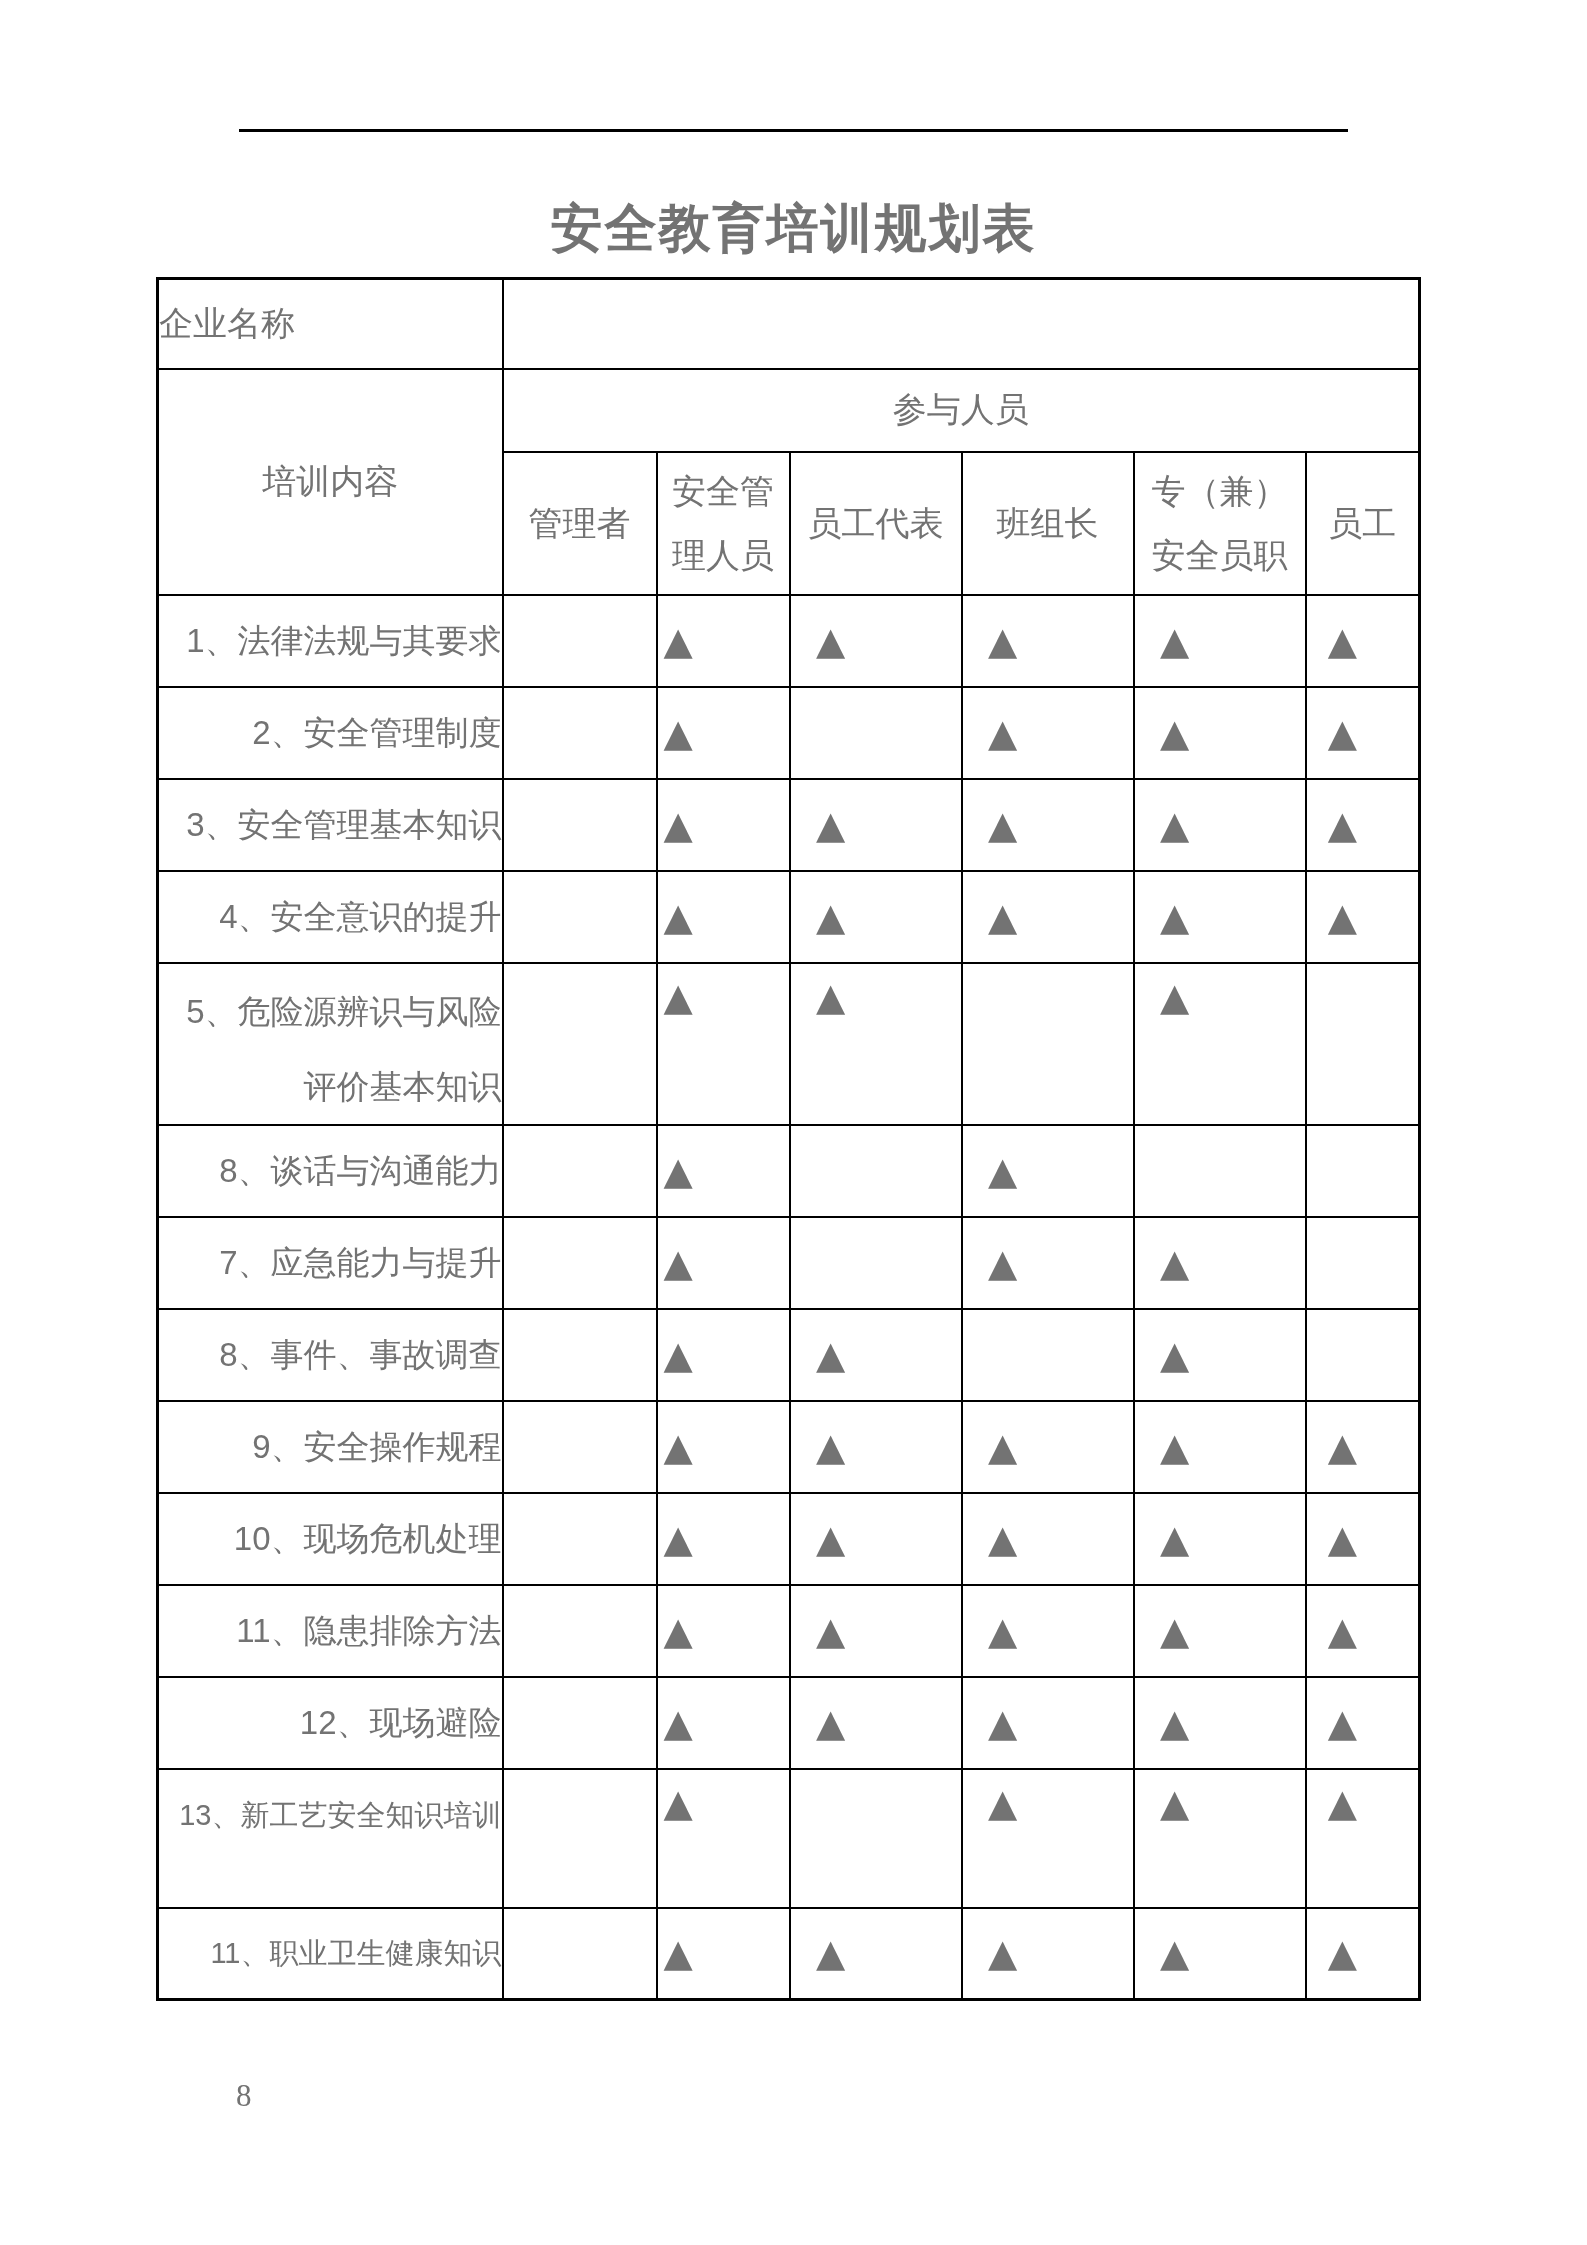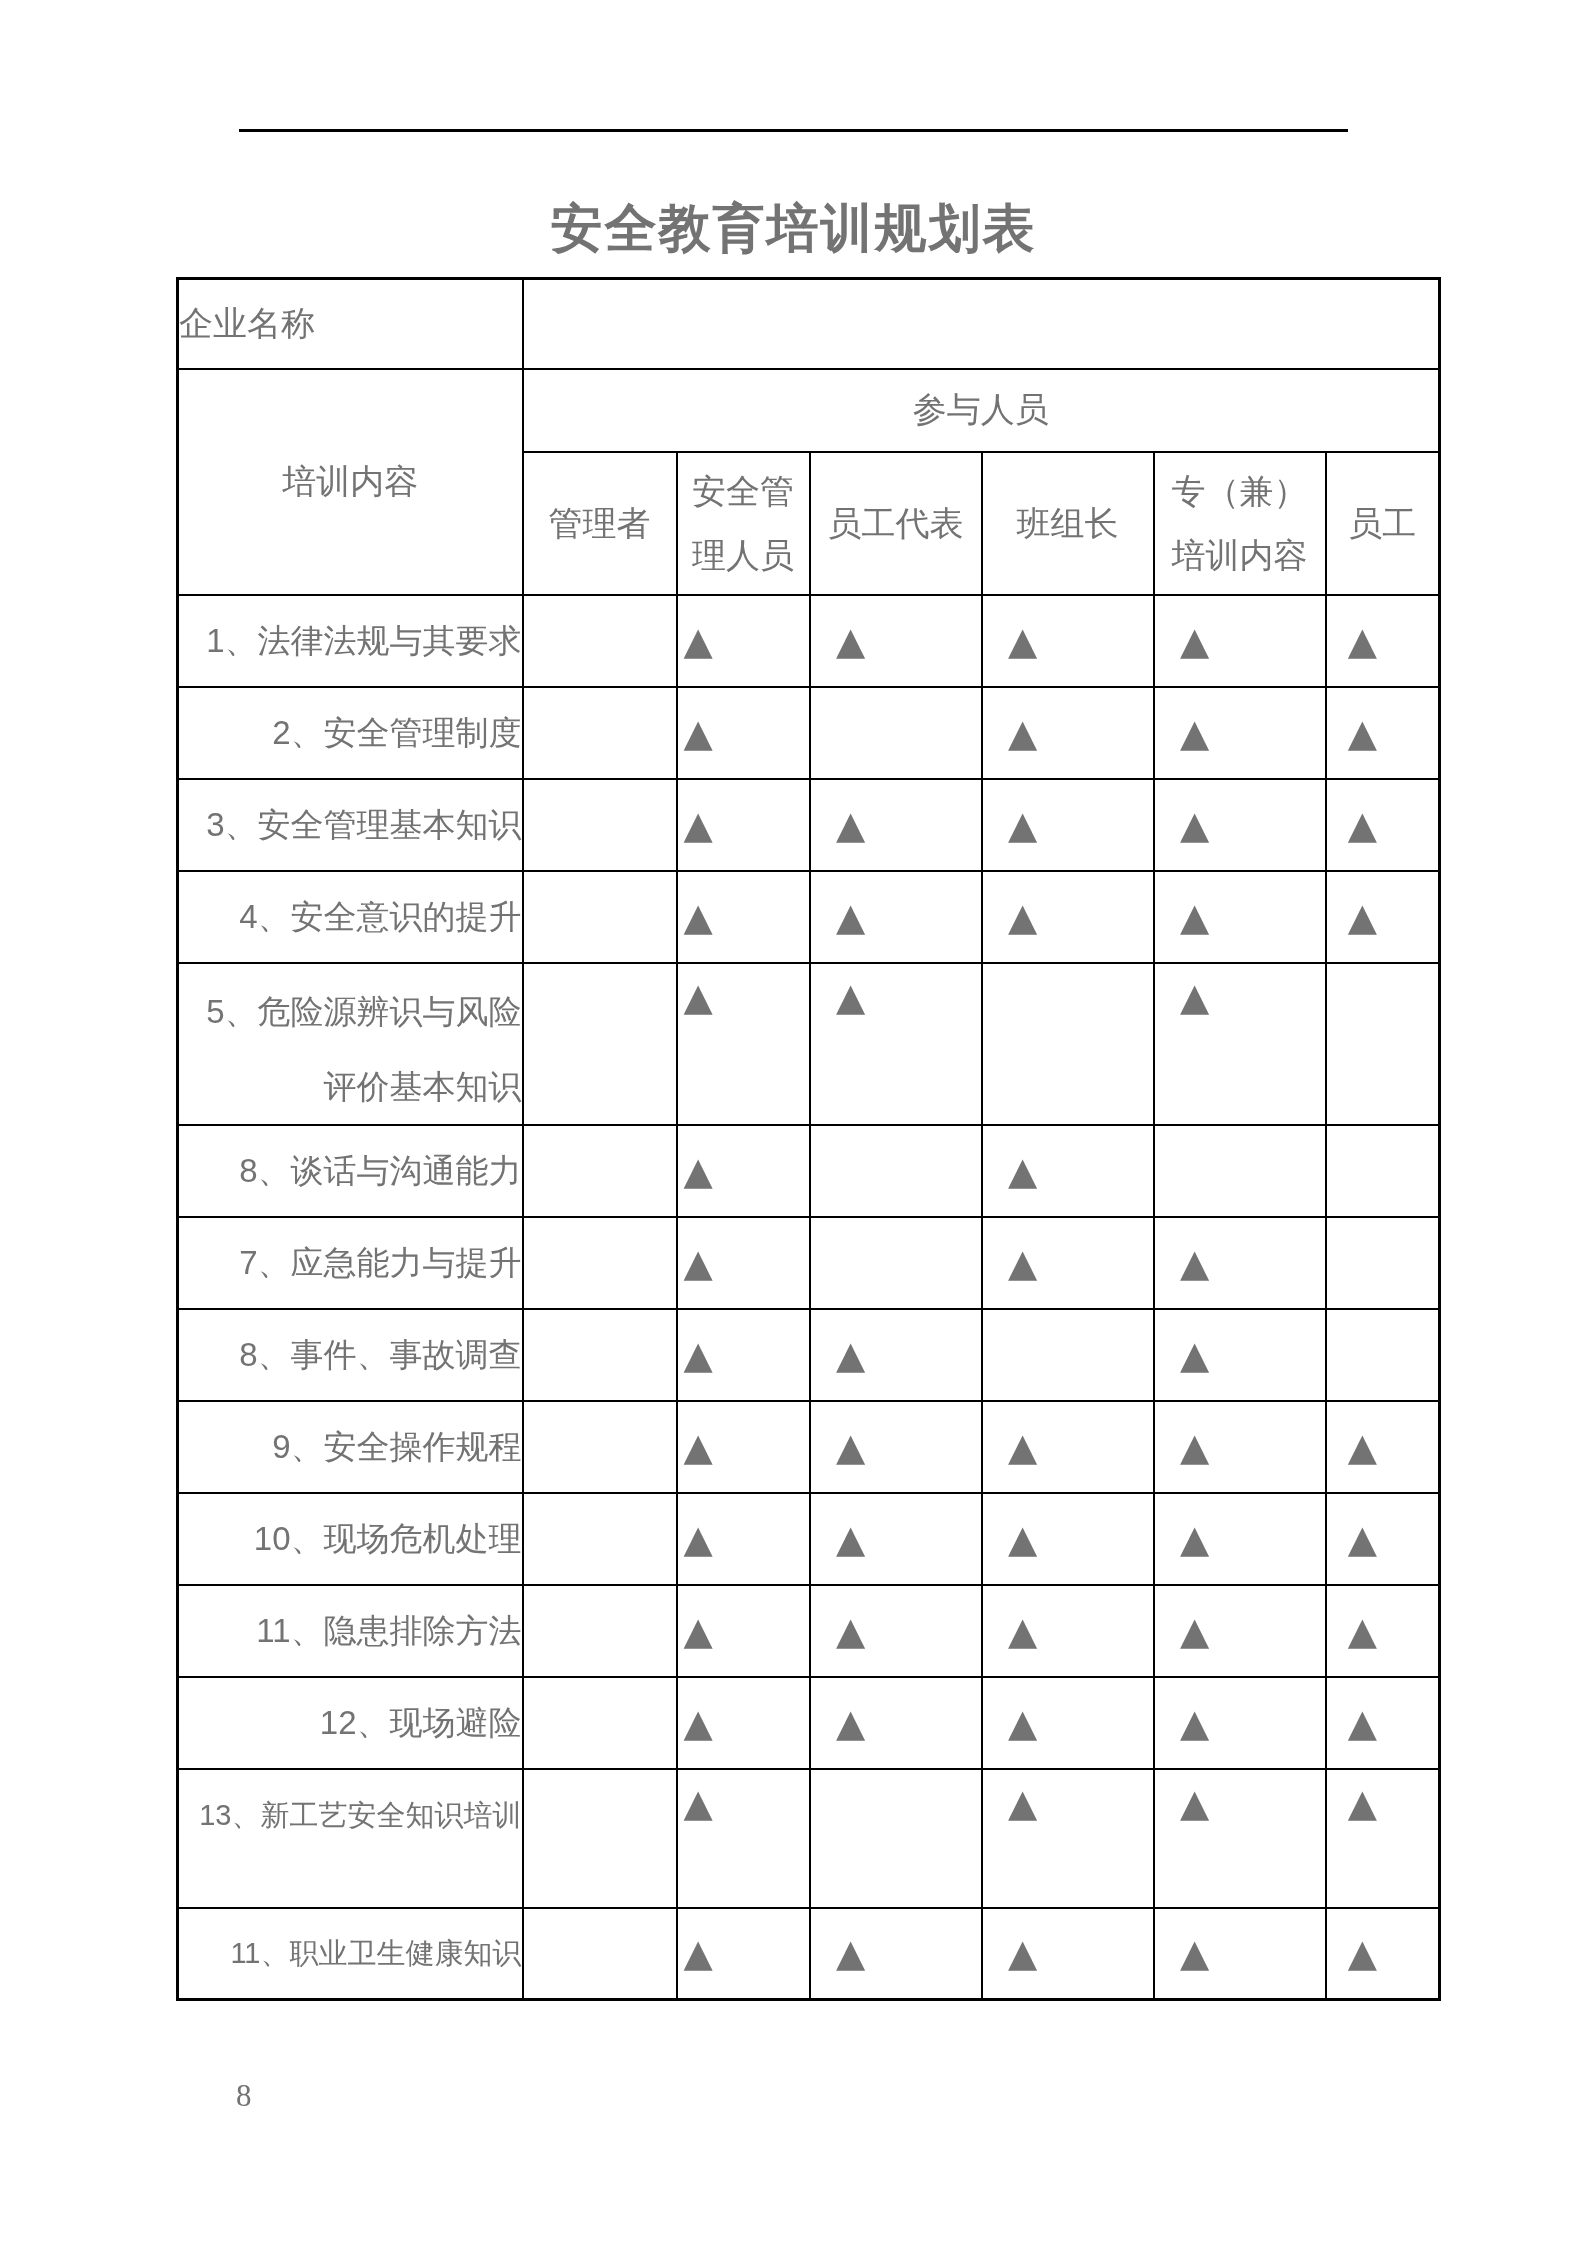--- a/index.html
+++ b/index.html
@@ -23,21 +23,21 @@
     left:0;top:198px;
     width:100%;
     text-align:center;
     font-size:52px;
     font-weight:bold;
     letter-spacing:2px;
     line-height:60px;
   }
   table.plan{
     position:absolute;
-    left:176px;top:277px;
+    left:156px;top:277px;
     width:1262px;
     border-collapse:collapse;
     table-layout:fixed;
     border:3px solid #000;
     padding-left:24px;
   }
   table.plan td, table.plan th{
     border:2px solid #000;
     padding:0;
     font-weight:normal;
@@ -132,21 +132,21 @@
         <td class="train-head" rowspan="2">培训内容</td>
         <td class="center-text" colspan="6">参与人员</td>
       </tr>
       <tr class="subheader-row">
         <th class="col-head">管理者</th>
         <th class="col-head">安全管
 理人员</th>
         <th class="col-head">员工代表</th>
         <th class="col-head">班组长</th>
         <th class="col-head">专（兼）
-培训内容</th>
+安全员职</th>
         <th class="col-head">员工</th>
       </tr>
     </tbody>
     <tbody class="rows" id="plan-rows">
         <tr>
           <td class="label">1、法律法规与其要求</td>
           <td class="mark"></td>
           <td class="mark"><span class="tri">▲</span></td>
           <td class="mark"><span class="tri">▲</span></td>
           <td class="mark"><span class="tri">▲</span></td>

